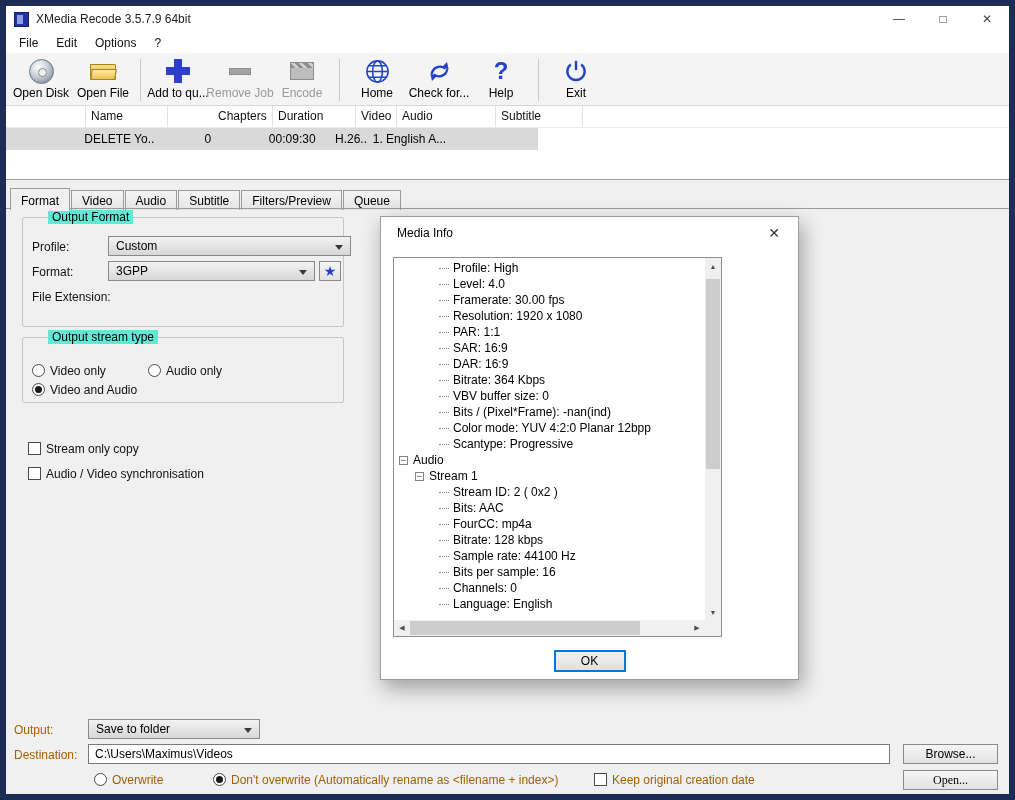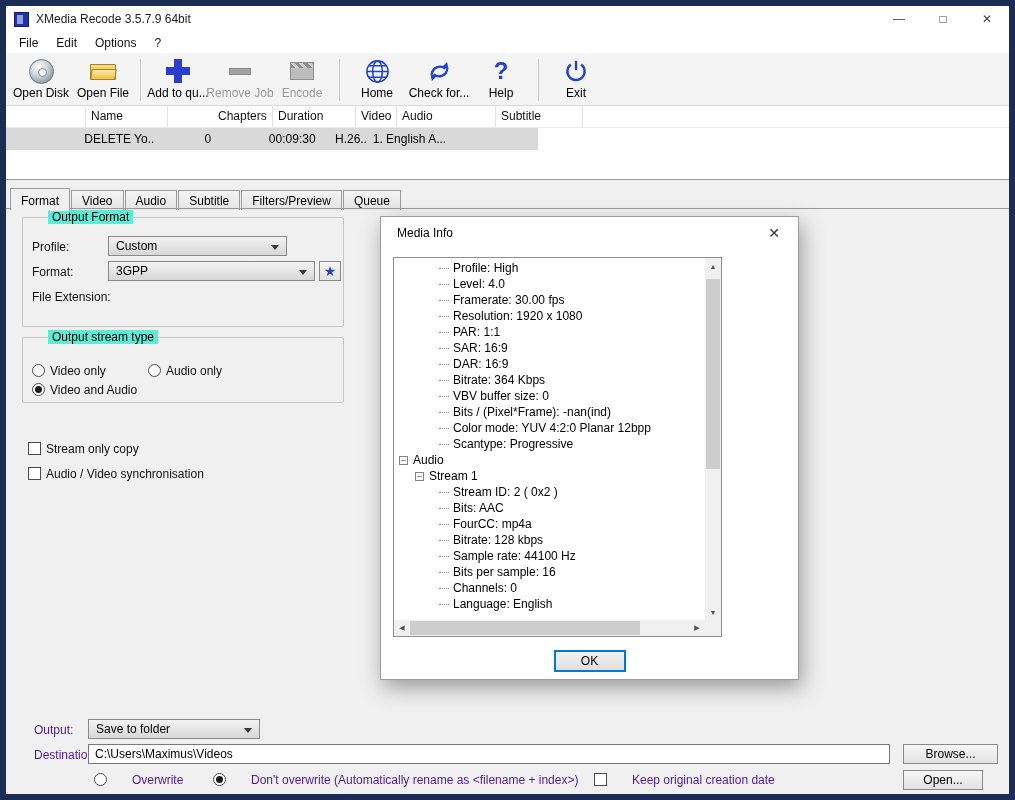--- a/index.html
+++ b/index.html
@@ -86,21 +86,21 @@
   .sb-corner { position:absolute; right:0; bottom:0; width:16px; height:16px; background:#f0f0f0; }
   .sb-arrow { width:16px; height:16px; display:flex; align-items:center; justify-content:center; font-size:7px; color:#505050; flex:none; }
   .vthumb { position:absolute; left:1px; top:21px; width:14px; height:190px; background:#cdcdcd; }
   .hthumb { height:14px; width:230px; background:#cdcdcd; }
   .vscroll .sb-arrow.up { position:absolute; top:0; left:0; }
   .vscroll .sb-arrow.down { position:absolute; bottom:0; left:0; }
   .okbtn { position:absolute; left:50%; transform:translateX(-50%); top:433px; width:72px; height:22px; background:linear-gradient(#f0f0f0,#e0e0e0); border:2px solid #0078d7; display:flex; align-items:center; justify-content:center; }
 
   
   .dest-input { position:absolute; height:20px; background:#fff; border:1px solid #7a7a7a; padding:0 6px; font-family:inherit; font-size:12px; color:#000; }
-  .lbl-inline { position:absolute; white-space:nowrap; color:#4c1d95;margin-left:20px; }
+  .lbl-inline { position:absolute; white-space:nowrap; color:#a16207; }
 </style>
 </head>
 <body>
 
 <div class="app">
 
   <div class="titlebar">
     <span class="appicon"></span>
     <span class="title-text">XMedia Recode 3.5.7.9 64bit</span>
     <span class="winbtns">
@@ -223,21 +223,21 @@
   </div>
 
   <div class="tabs-strip">
     <span class="tab active">Format</span><span class="tab">Video</span><span class="tab">Audio</span><span class="tab">Subtitle</span><span class="tab">Filters/Preview</span><span class="tab">Queue</span>
   </div>
 
   <div class="groupbox" style="left:16px; top:211px; width:322px; height:110px;">
     <span class="gb-label">Output Format</span>
   </div>
   <span class="flabel" style="left:26px; top:234px;">Profile:</span>
-  <div class="combo" style="left:102px; top:230px; width:179px;">
+  <div class="combo" style="left:102px; top:230px; width:243px;">
       <span>Custom</span>
     </div>
   <span class="flabel" style="left:26px; top:259px;">Format:</span>
   <div class="combo" style="left:102px; top:255px; width:207px;">
       <span>3GPP</span>
     </div>
   <div class="btn starbtn" style="left:313px; top:255px; width:22px; height:20px;">
       <span>★</span>
     </div>
   <span class="flabel" style="left:26px; top:284px;">File Extension:</span>
@@ -380,17 +380,17 @@
   <div class="btn" style="left:897px; top:738px; width:95px; height:20px;">
       <span>Browse...</span>
     </div>
 
   <span class="radio" style="left:88px; top:767px;"></span>
   <span class="lbl-inline" style="left:106px; top:767px;">Overwrite</span>
   <span class="radio checked" style="left:207px; top:767px;"></span>
   <span class="lbl-inline" style="left:225px; top:767px;">Don't overwrite (Automatically rename as &lt;filename + index&gt;)</span>
   <span class="checkbox" style="left:588px; top:767px;"></span>
   <span class="lbl-inline" style="left:606px; top:767px;">Keep original creation date</span>
-  <div class="btn" style="left:897px; top:764px; width:80px; height:20px;">
+  <div class="btn" style="left:897px; top:764px; width:95px; height:20px;font-family:Liberation Serif, serif;">
       <span>Open...</span>
     </div>
 
 </div>
 
 </body></html>

